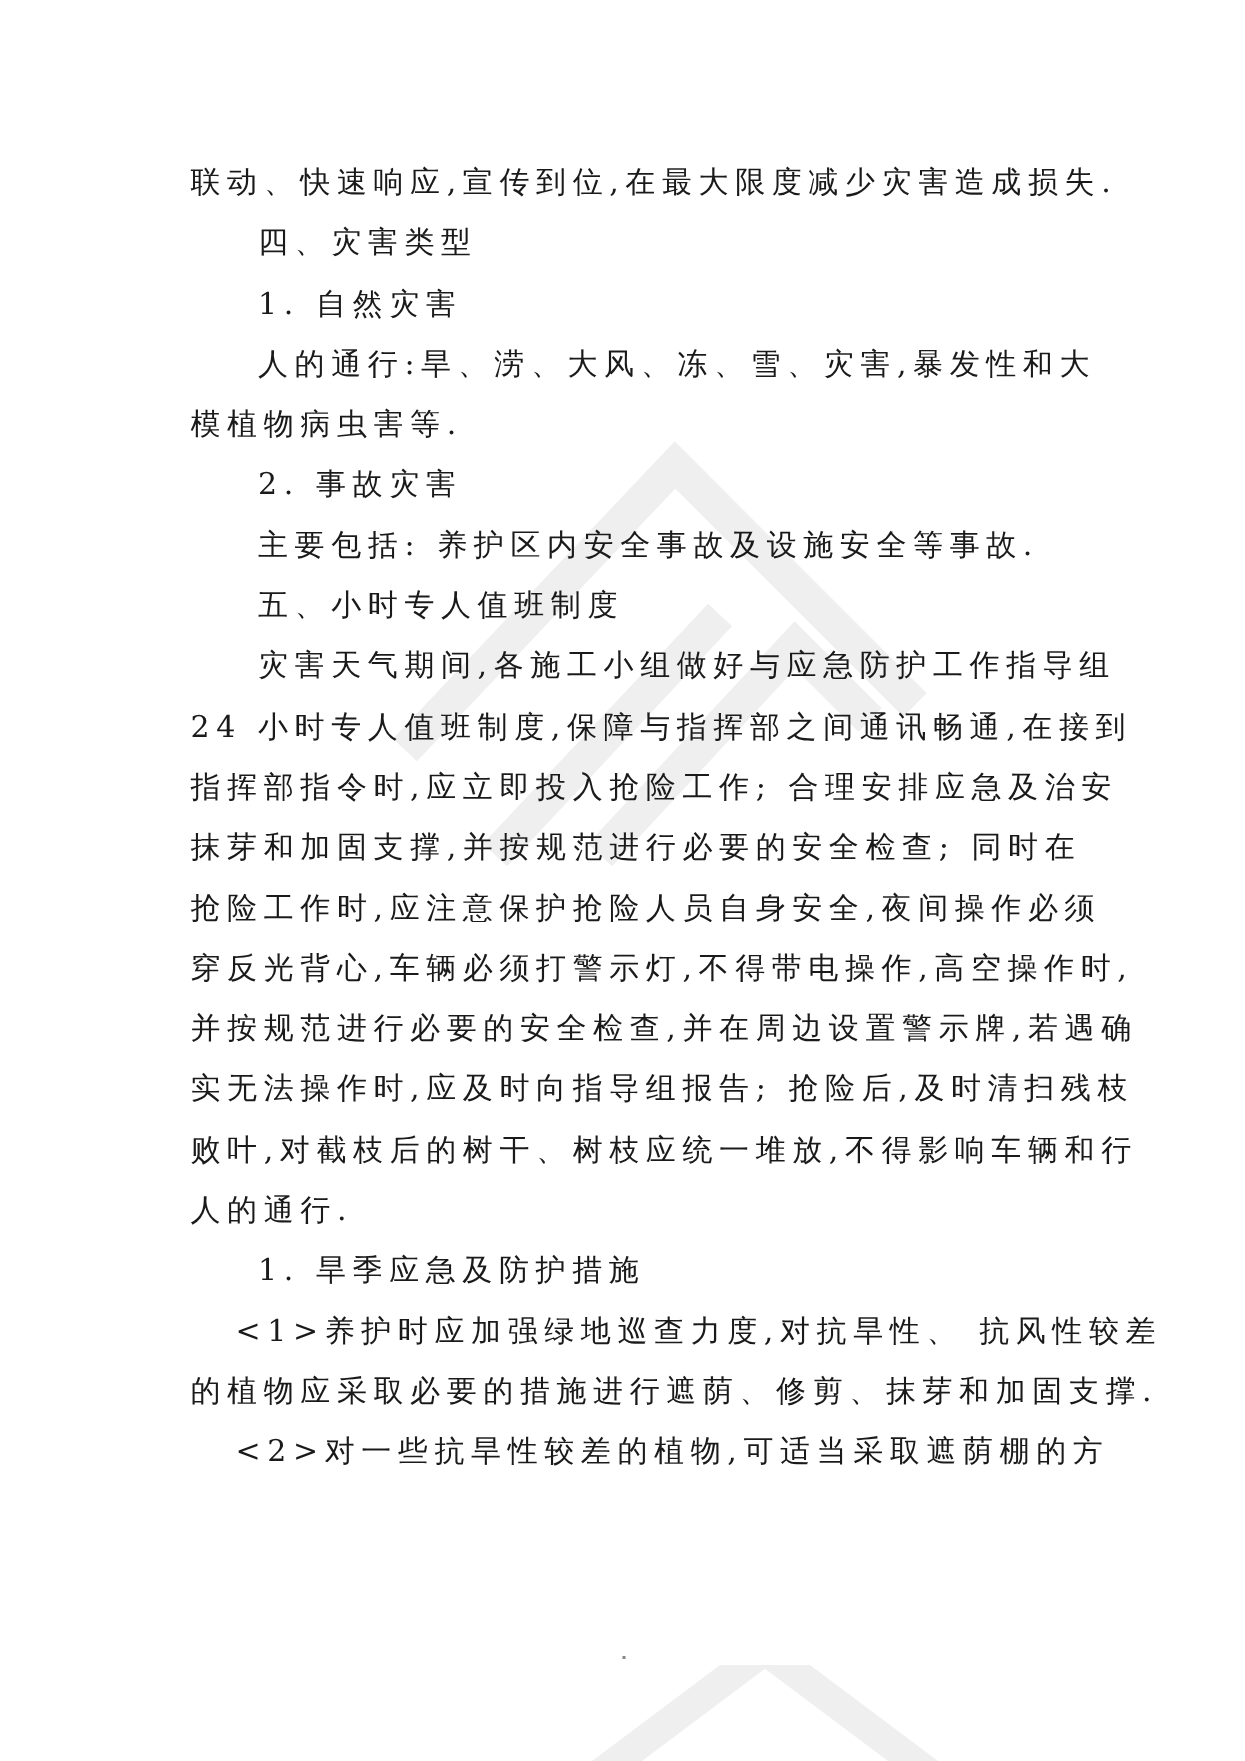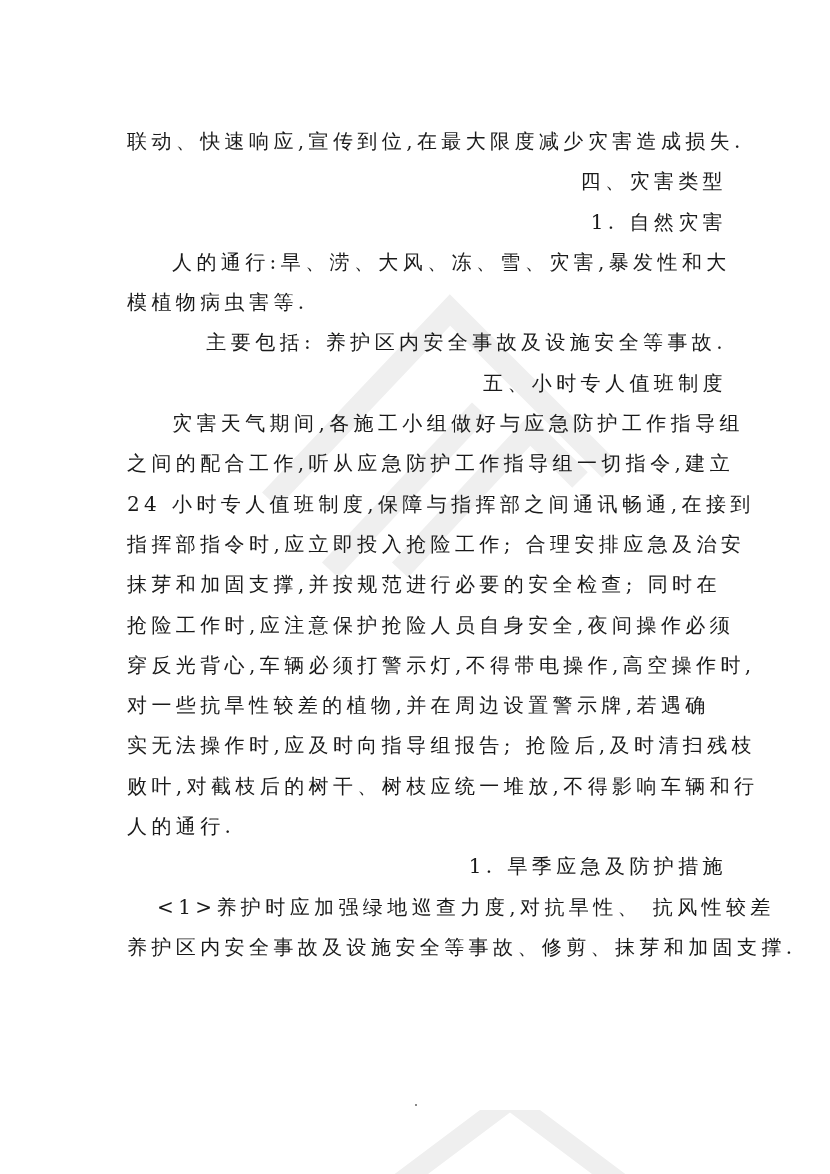--- a/index.html
+++ b/index.html
@@ -1,22 +1,22 @@
 <!DOCTYPE html>
 <html><head>
 <meta charset="utf-8">
 <style>
   html, body { margin:0; padding:0; background:#ffffff; }
   body { width:830px; height:1174px; position:relative; overflow:hidden;
          font-family:"DejaVu Serif", "Liberation Serif", serif; color:#1a1a1a; }
   .watermark { position:absolute; pointer-events:none; }
-  .page { position:absolute; left:127px; top:101px; width:600px;margin-top:20px; }
+  .page { position:absolute; left:127px; top:101px; width:600px; }
   .line { height:40.3px; line-height:40.3px; font-size:20px; white-space:nowrap;
           letter-spacing:4.4px; }
-  .indent { padding-left:45px;text-align:right; }
+  .indent { padding-left:45px; }
   .indent-s { padding-left:30px; }
   .dot { position:absolute; left:415px; top:1104px; width:2px; height:2px; background:#888; }
 </style>
 </head>
 <body>
 
 <svg class="watermark" style="left:250px;top:270px" width="380" height="330" viewBox="0 0 380 330">
   <g fill="none" stroke="#efefef" stroke-width="22">
     <path d="M20 230 L200 40 L360 200"></path>
     <path d="M80 300 L230 140"></path>
@@ -28,31 +28,32 @@
     <path d="M10 80 L130 -10 L250 80"></path>
   </g>
 </svg>
 
 <div class="page">
   <div class="line">联动、快速响应,宣传到位,在最大限度减少灾害造成损失.</div>
   <div class="line indent">四、灾害类型</div>
   <div class="line indent">1. 自然灾害</div>
   <div class="line indent">人的通行:旱、涝、大风、冻、雪、灾害,暴发性和大</div>
   <div class="line">模植物病虫害等.</div>
+  <div class="line indent">2. 事故灾害</div>
   <div class="line indent">主要包括: 养护区内安全事故及设施安全等事故.</div>
   <div class="line indent">五、小时专人值班制度</div>
   <div class="line indent">灾害天气期间,各施工小组做好与应急防护工作指导组</div>
-  <div class="line">之间的配合工作,听从应急防护工作指导组一切指令,建立</div>
   <div class="line">24  小时专人值班制度,保障与指挥部之间通讯畅通,在接到</div>
   <div class="line">指挥部指令时,应立即投入抢险工作; 合理安排应急及治安</div>
   <div class="line">抹芽和加固支撑,并按规范进行必要的安全检查; 同时在</div>
   <div class="line">抢险工作时,应注意保护抢险人员自身安全,夜间操作必须</div>
   <div class="line">穿反光背心,车辆必须打警示灯,不得带电操作,高空操作时,</div>
-  <div class="line">对一些抗旱性较差的植物,并在周边设置警示牌,若遇确</div>
+  <div class="line">并按规范进行必要的安全检查,并在周边设置警示牌,若遇确</div>
   <div class="line">实无法操作时,应及时向指导组报告; 抢险后,及时清扫残枝</div>
   <div class="line">败叶,对截枝后的树干、树枝应统一堆放,不得影响车辆和行</div>
   <div class="line">人的通行.</div>
   <div class="line indent">1. 旱季应急及防护措施</div>
   <div class="line indent-s">&lt;1&gt;养护时应加强绿地巡查力度,对抗旱性、 抗风性较差</div>
-  <div class="line">养护区内安全事故及设施安全等事故、修剪、抹芽和加固支撑.</div>
+  <div class="line">的植物应采取必要的措施进行遮荫、修剪、抹芽和加固支撑.</div>
+  <div class="line indent-s">&lt;2&gt;对一些抗旱性较差的植物,可适当采取遮荫棚的方</div>
 </div>
 
 <div class="dot"></div>
 
 </body></html>

